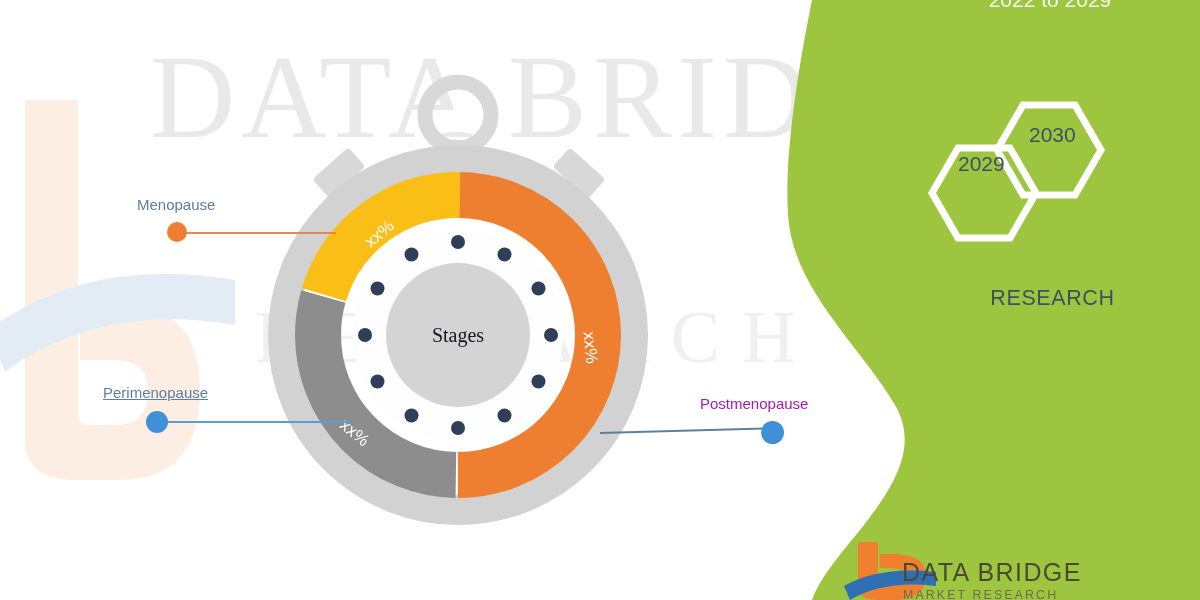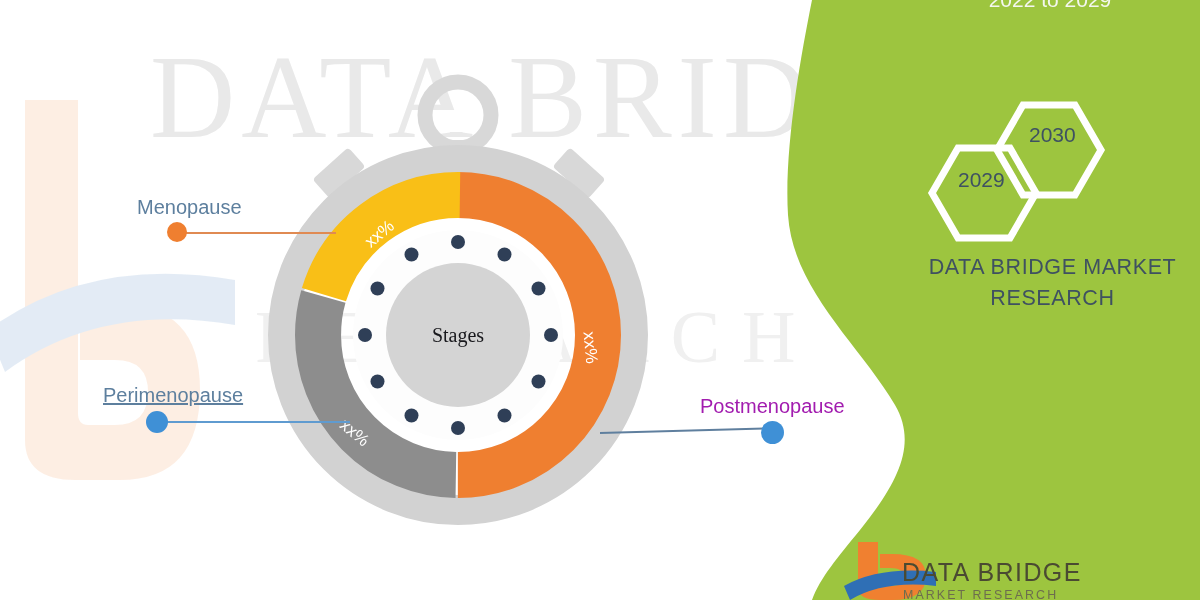--- a/index.html
+++ b/index.html
@@ -97,21 +97,21 @@
   }
 
   .hex-label {
     position: absolute;
     color: #3e5162;
     font-size: 21px;
     font-weight: 400;
     font-family: "Liberation Sans", sans-serif;
   }
   #hex-2022-label { left: 1029px; top: 123px; }
-  #hex-2029-label { left: 958px; top: 168px; }
+  #hex-2029-label { left: 958px; top: 152px; }
 
   
   #chart-title {
     position: absolute;
     left: 110px;
     top: 18px;
     width: 680px;
     text-align: center;
     font-size: 19.5px;
     color: #3f4f63;
@@ -124,21 +124,21 @@
     position: absolute;
     left: 255px;
     top: 60px;
     width: 410px;
     height: 470px;
   }
 
   
   .cb-label {
     position: absolute;
-    font-size: 20px;
+    font-size: 15px;
     color: #5d7f9e;
     white-space: nowrap;
     font-family: "Liberation Sans", sans-serif;
   }
   #label-menopause   { left: 137px; top: 196px; color:#5d7f9e; }
   #label-perimenopause { left: 103px; top: 384px; color:#5d7f9e;text-decoration:underline; }
   #label-postmenopause { left: 700px; top: 395px; color:#a21caf; }
 
   .leader {
     position: absolute;
@@ -233,21 +233,21 @@
     </g>
   </svg>
 
   <div class="panel-text" id="panel-tagline">2022 to 2029</div>
 
   <div class="hex-label" id="hex-2022-label">2030</div>
 
   <div class="hex-label" id="hex-2029-label">2029</div>
 
   <div class="panel-text" id="panel-brand">
-    <span>DATA BRIDGE MARKET</span><br>
+    <br>
     <span>RESEARCH</span>
   </div>
 
 
   <div id="donut-wrap">
     <svg viewBox="0 0 410 470" width="410" height="470">
       <defs>
         <clipPath id="crownClip">
           <rect x="0" y="0" width="410" height="470"></rect>
         </clipPath>

